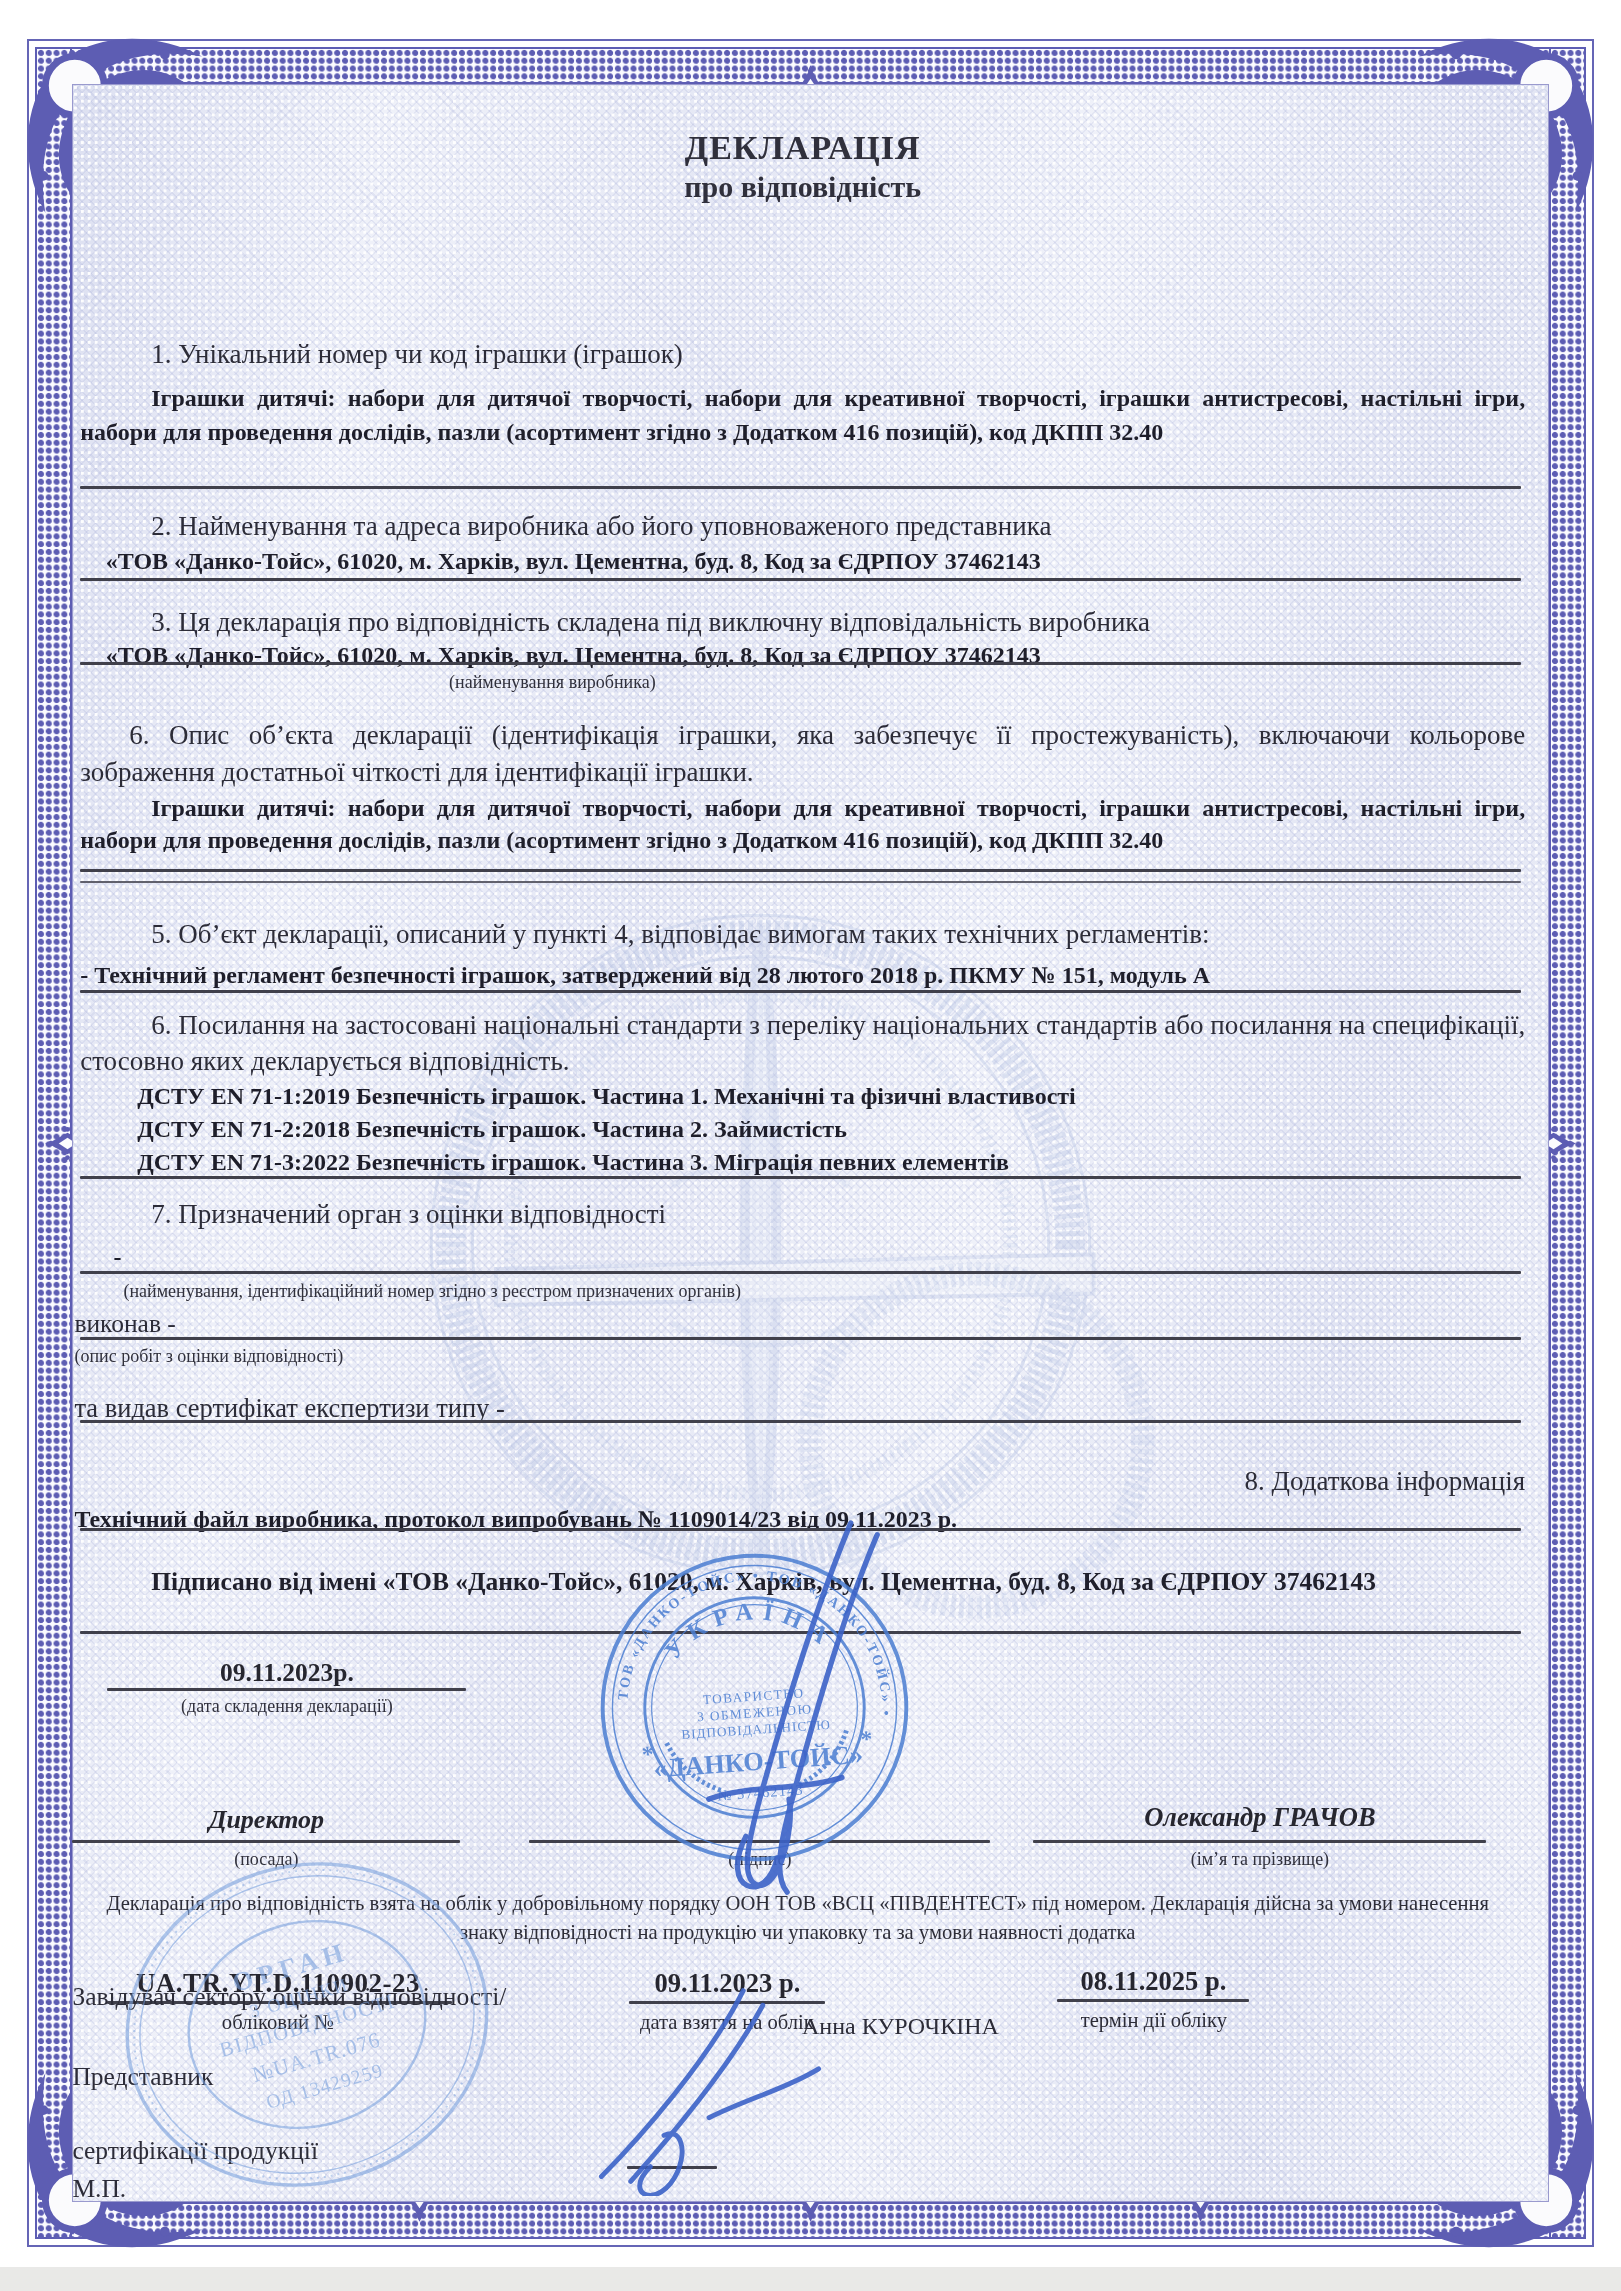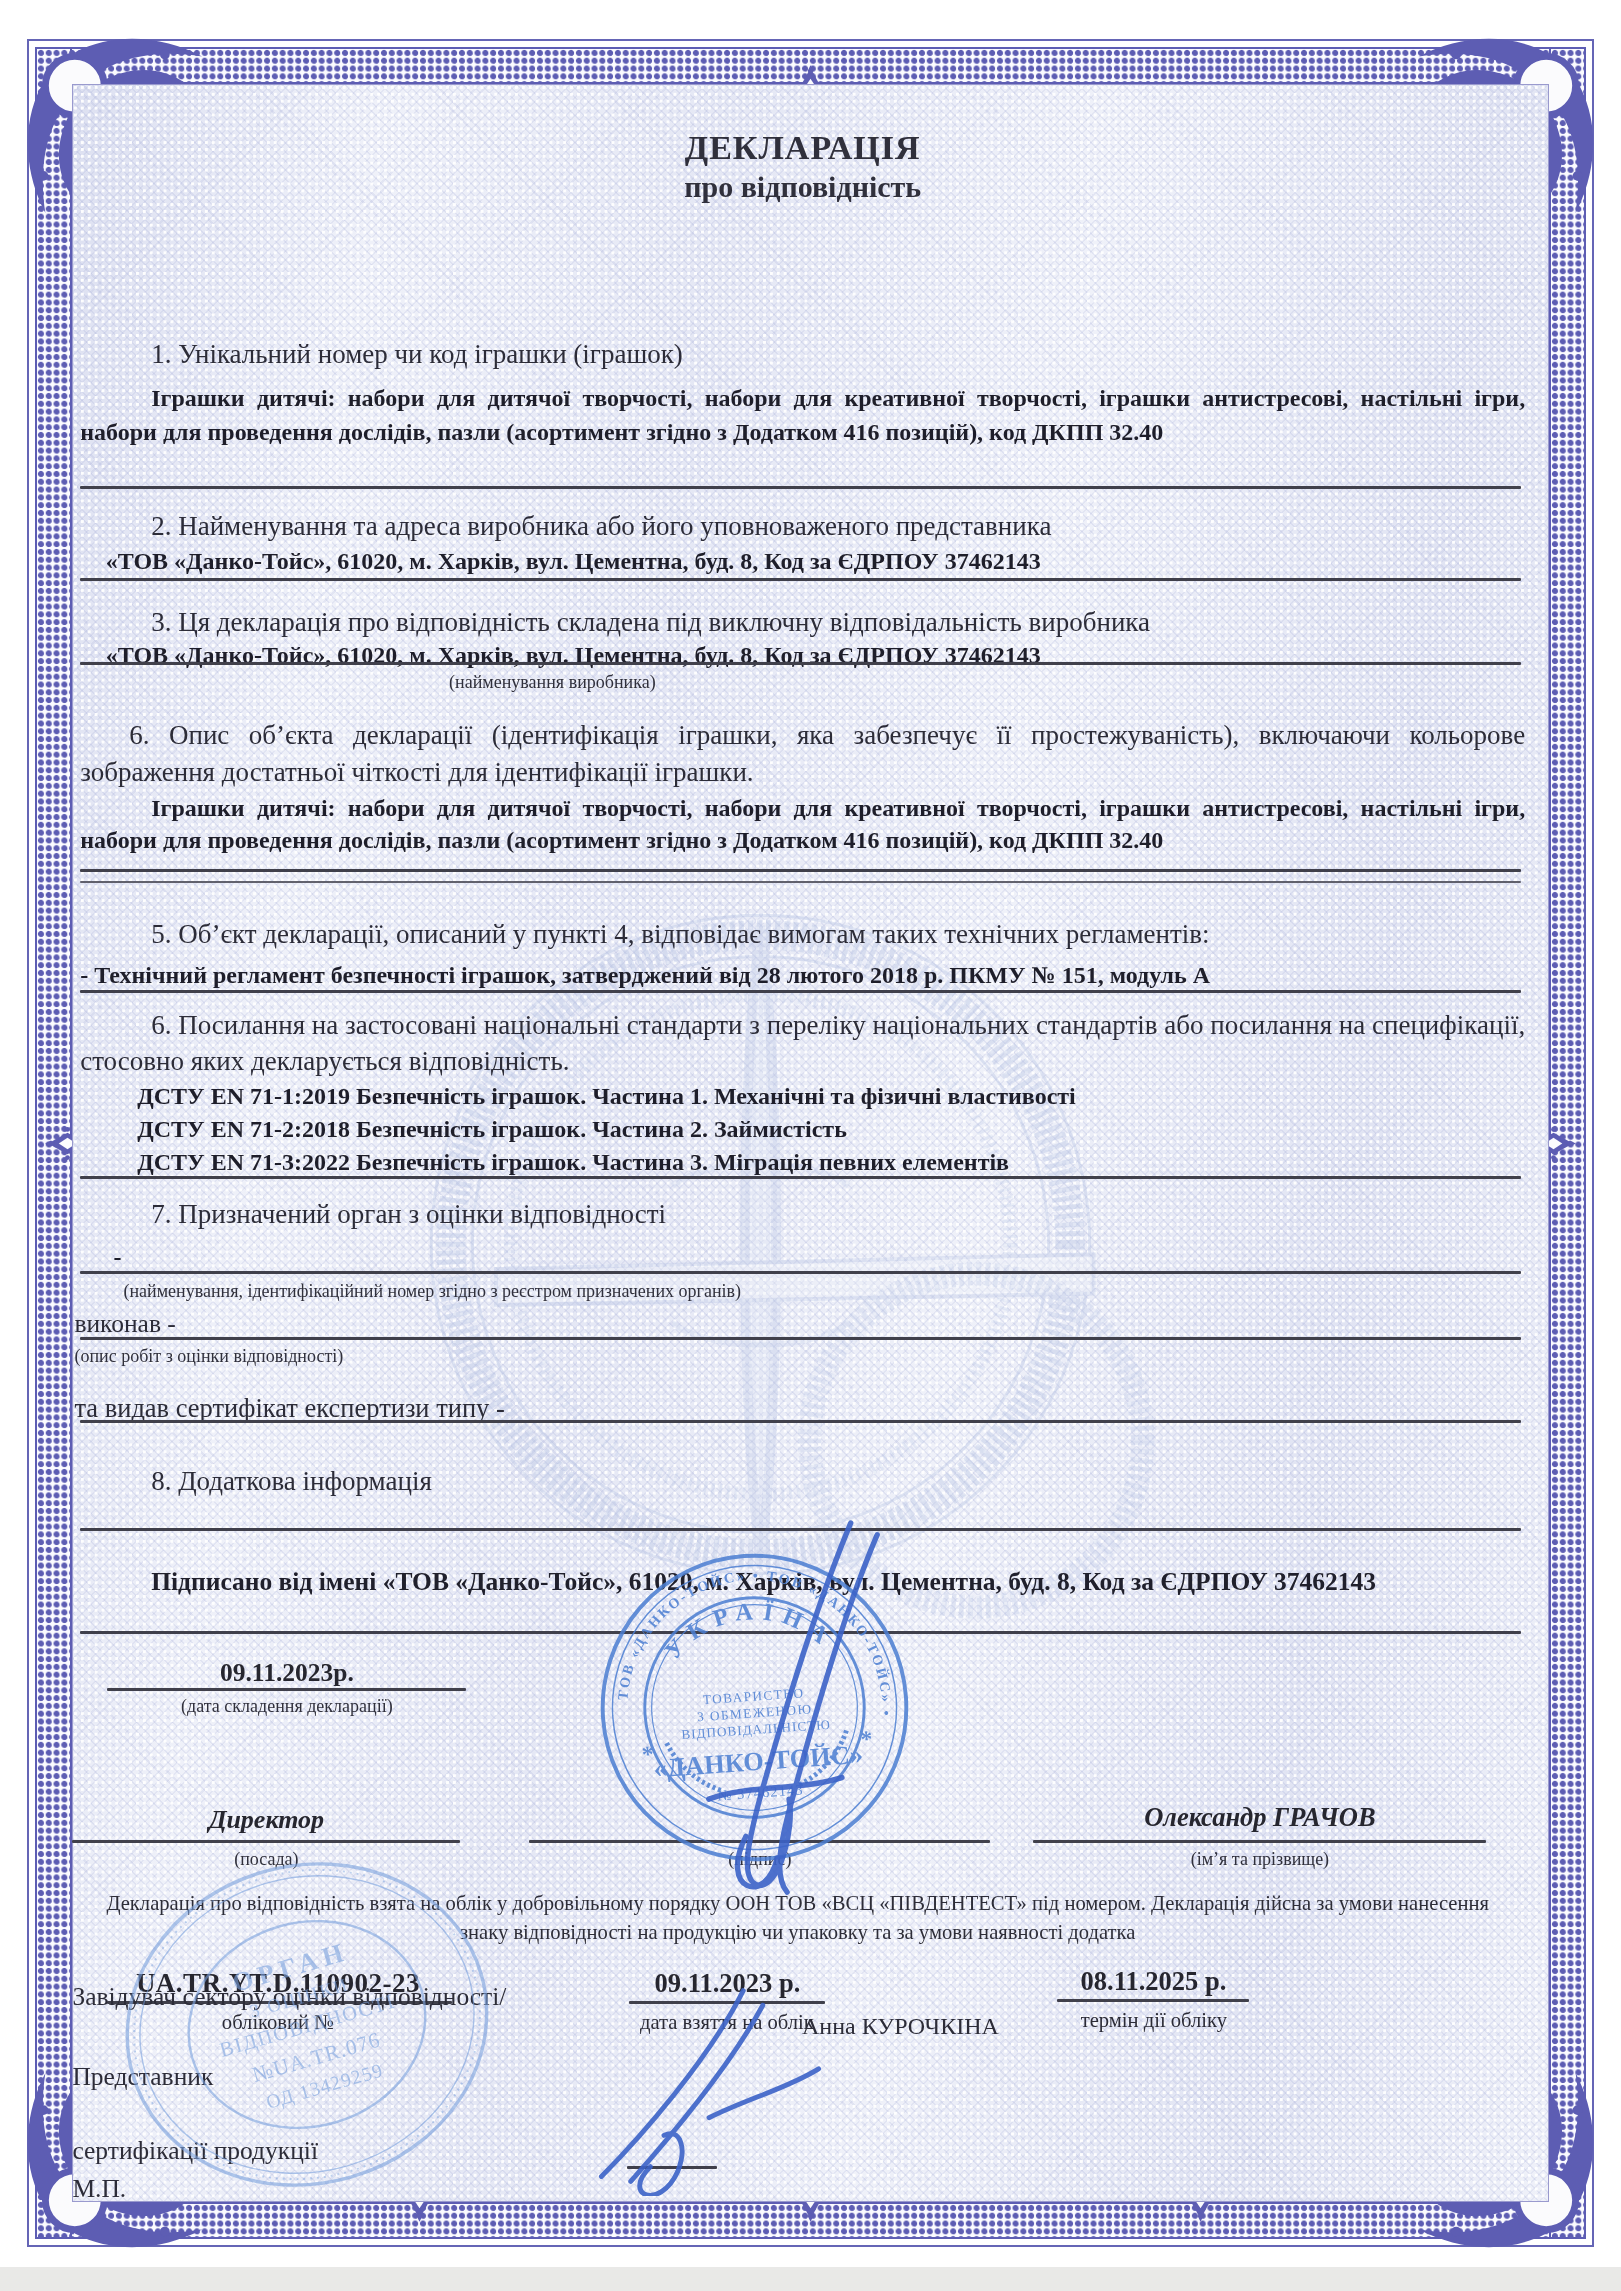--- a/index.html
+++ b/index.html
@@ -166,21 +166,22 @@
       <div class="abs h ind72" style="top:1113px;">7. Призначений орган з оцінки відповідності</div>
       <div class="abs bb" style="top:1157px;left:41px;">-</div>
       <div class="rule" style="top:1187px;height:2.5px;"></div>
       <div class="abs cap" style="top:1197px;left:51px;">(найменування, ідентифікаційний номер згідно з реєстром призначених органів)</div>
       <div class="abs reg" style="top:1225px;left:2px;">виконав -</div>
       <div class="rule" style="top:1253px;height:2.5px;"></div>
       <div class="abs cap" style="top:1262px;left:2px;">(опис робіт з оцінки відповідності)</div>
       <div class="abs reg" style="top:1309px;left:2px;font-size:26.5px;">та видав сертифікат експертизи типу -</div>
       <div class="rule" style="top:1336px;"></div>
 
-      <div class="abs h ind72" style="top:1380px;">8. Додаткова інформація</div>
+      <div class="abs h ind72" style="top:1380px;text-align:right;">8. Додаткова інформація</div>
+      <div class="abs bb" style="top:1419px;left:2px;">Технічний файл виробника, протокол випробувань № 1109014/23 від 09.11.2023 р.</div>
       <div class="rule" style="top:1444px;"></div>
 
       <div class="abs h just ind72" style="top:1482px;font-weight:bold;font-size:25.5px;line-height:32px;color:#20202c;">Підписано від імені «ТОВ «Данко-Тойс», 61020,   м. Харків, вул. Цементна,  буд. 8,   Код за ЄДРПОУ 37462143</div>
       <div class="rule" style="top:1547px;"></div>
 
       <div class="abs ctr" style="top:1574px;left:35px;width:359px;font-weight:bold;font-size:25.5px;color:#26262f;">09.11.2023р.</div>
       <div class="rule" style="top:1604px;left:35px;width:359px;height:2.5px;"></div>
       <div class="abs cap ctr" style="top:1612px;left:35px;width:359px;">(дата складення декларації)</div>
 
       <div class="abs ctr it" style="top:1721px;left:0;width:388px;font-weight:bold;font-size:26px;color:#26262f;">Директор</div>

